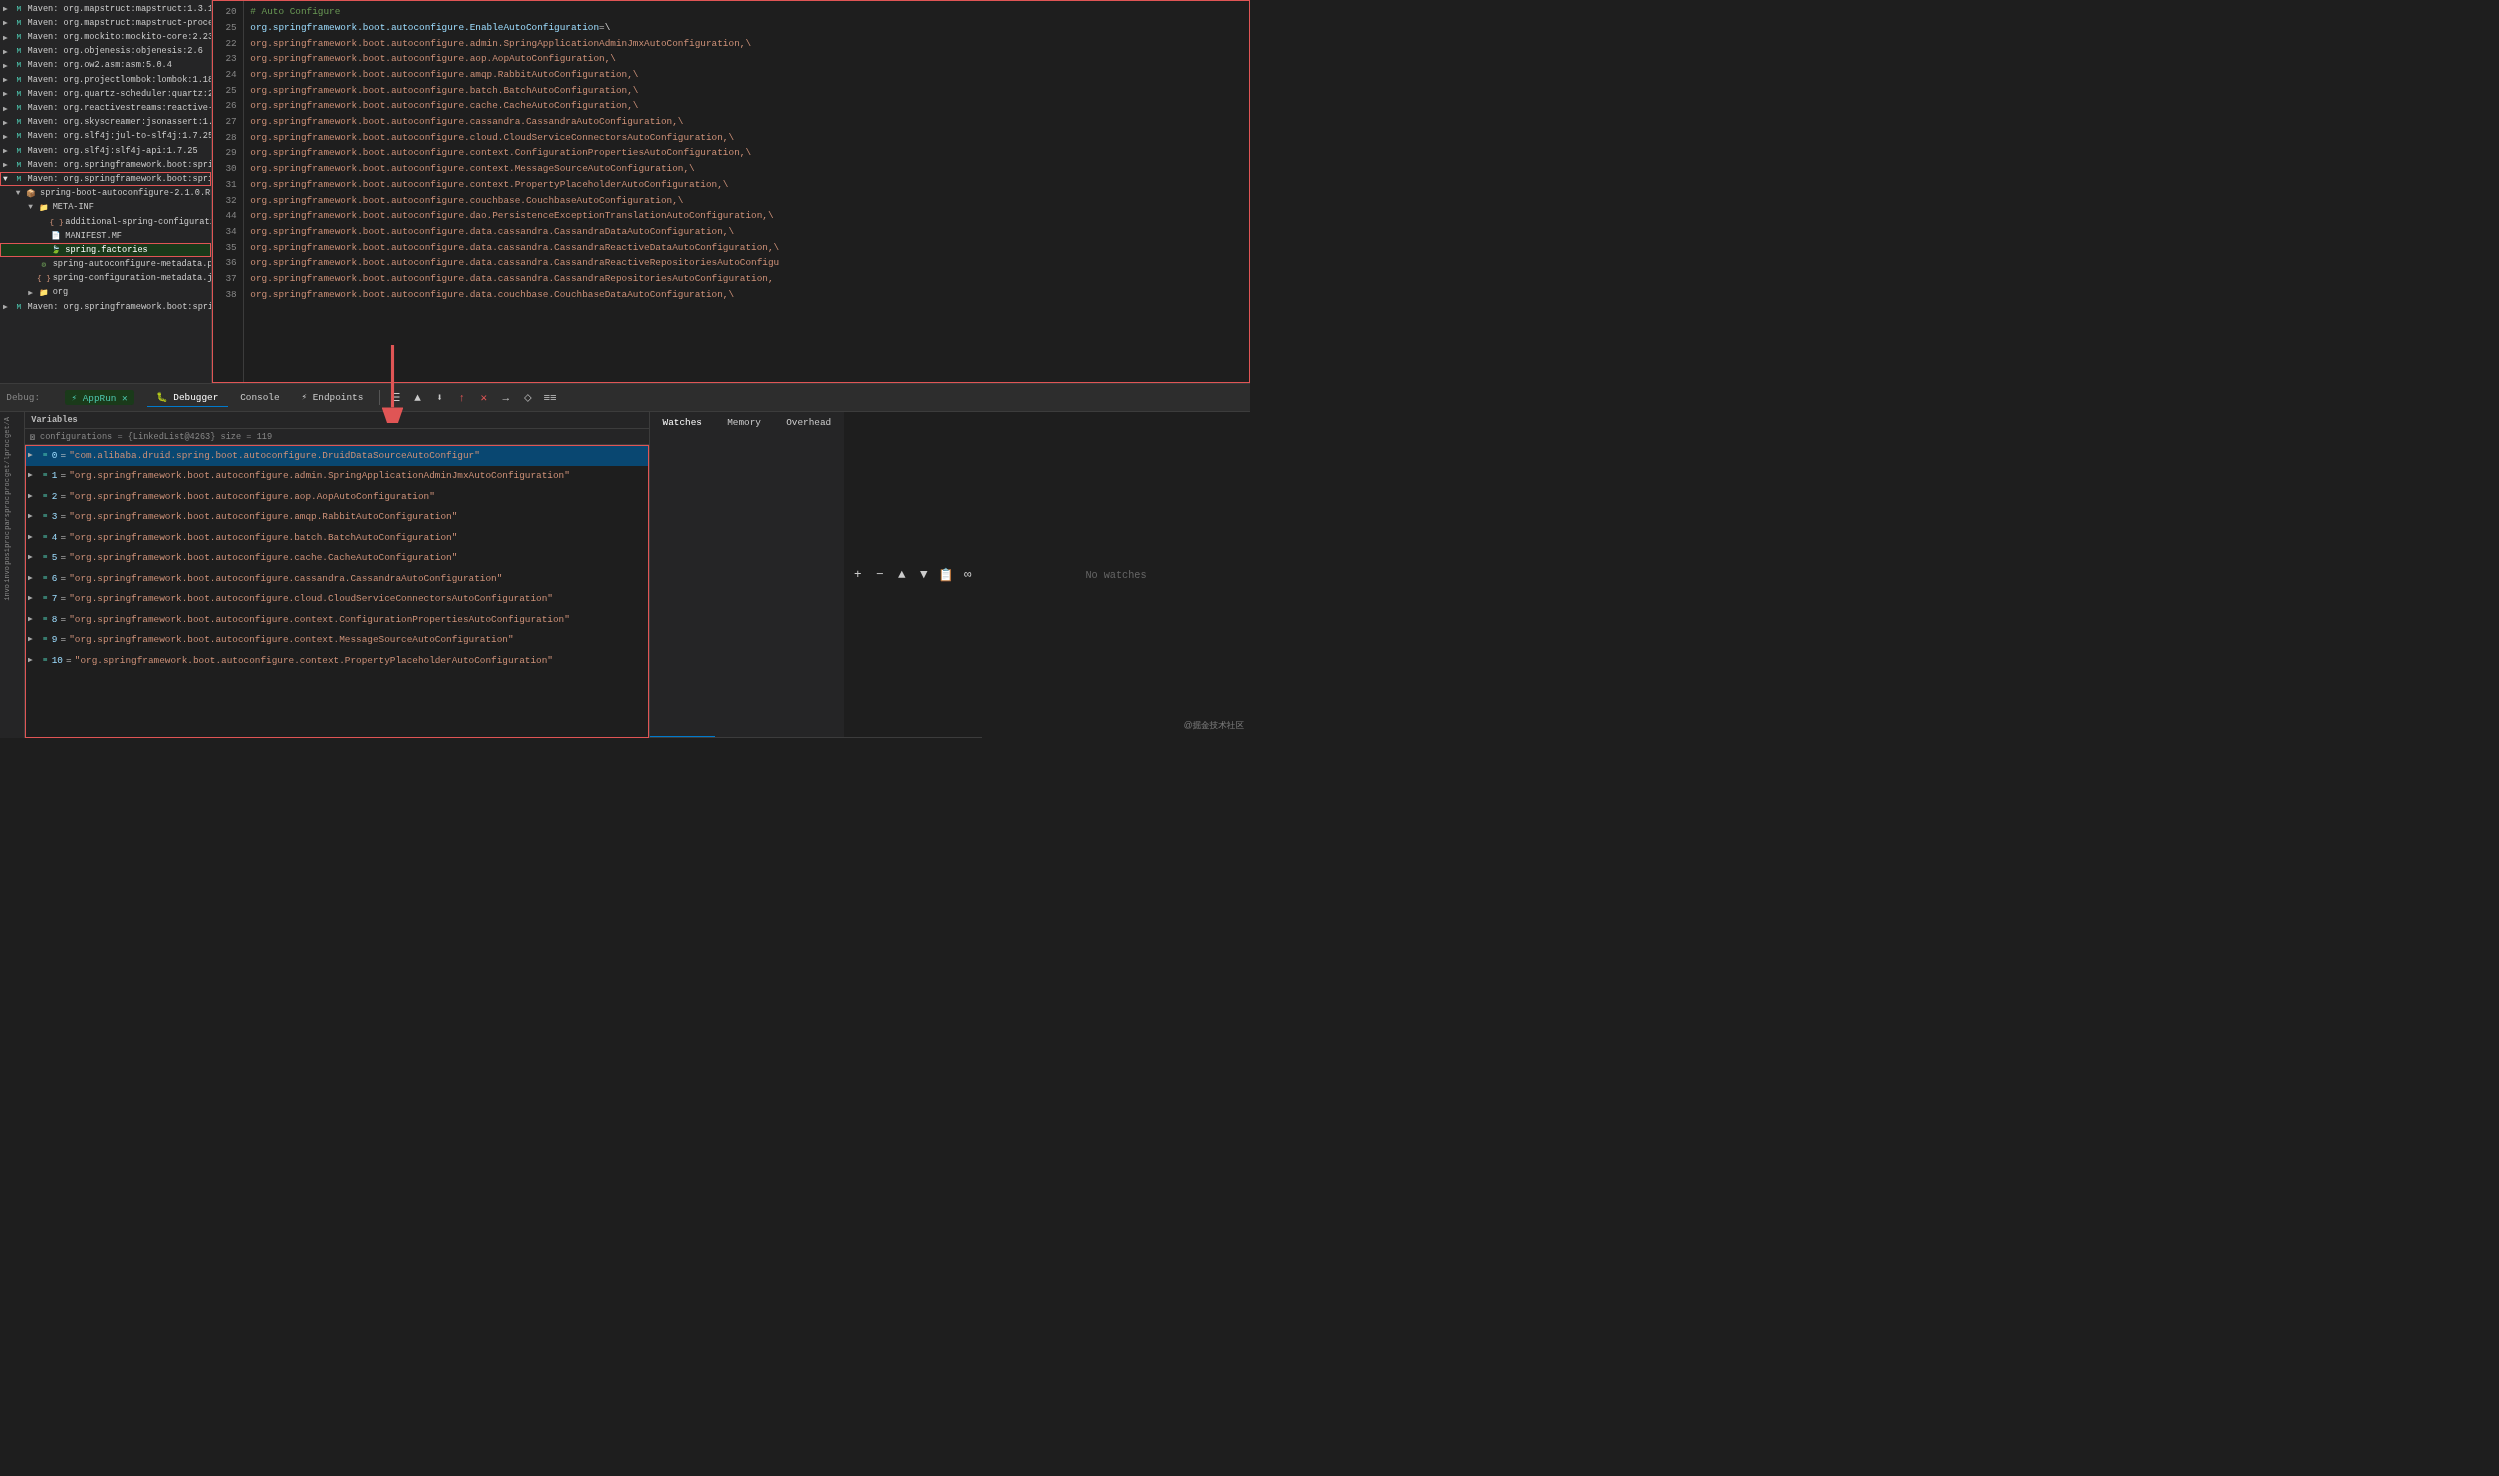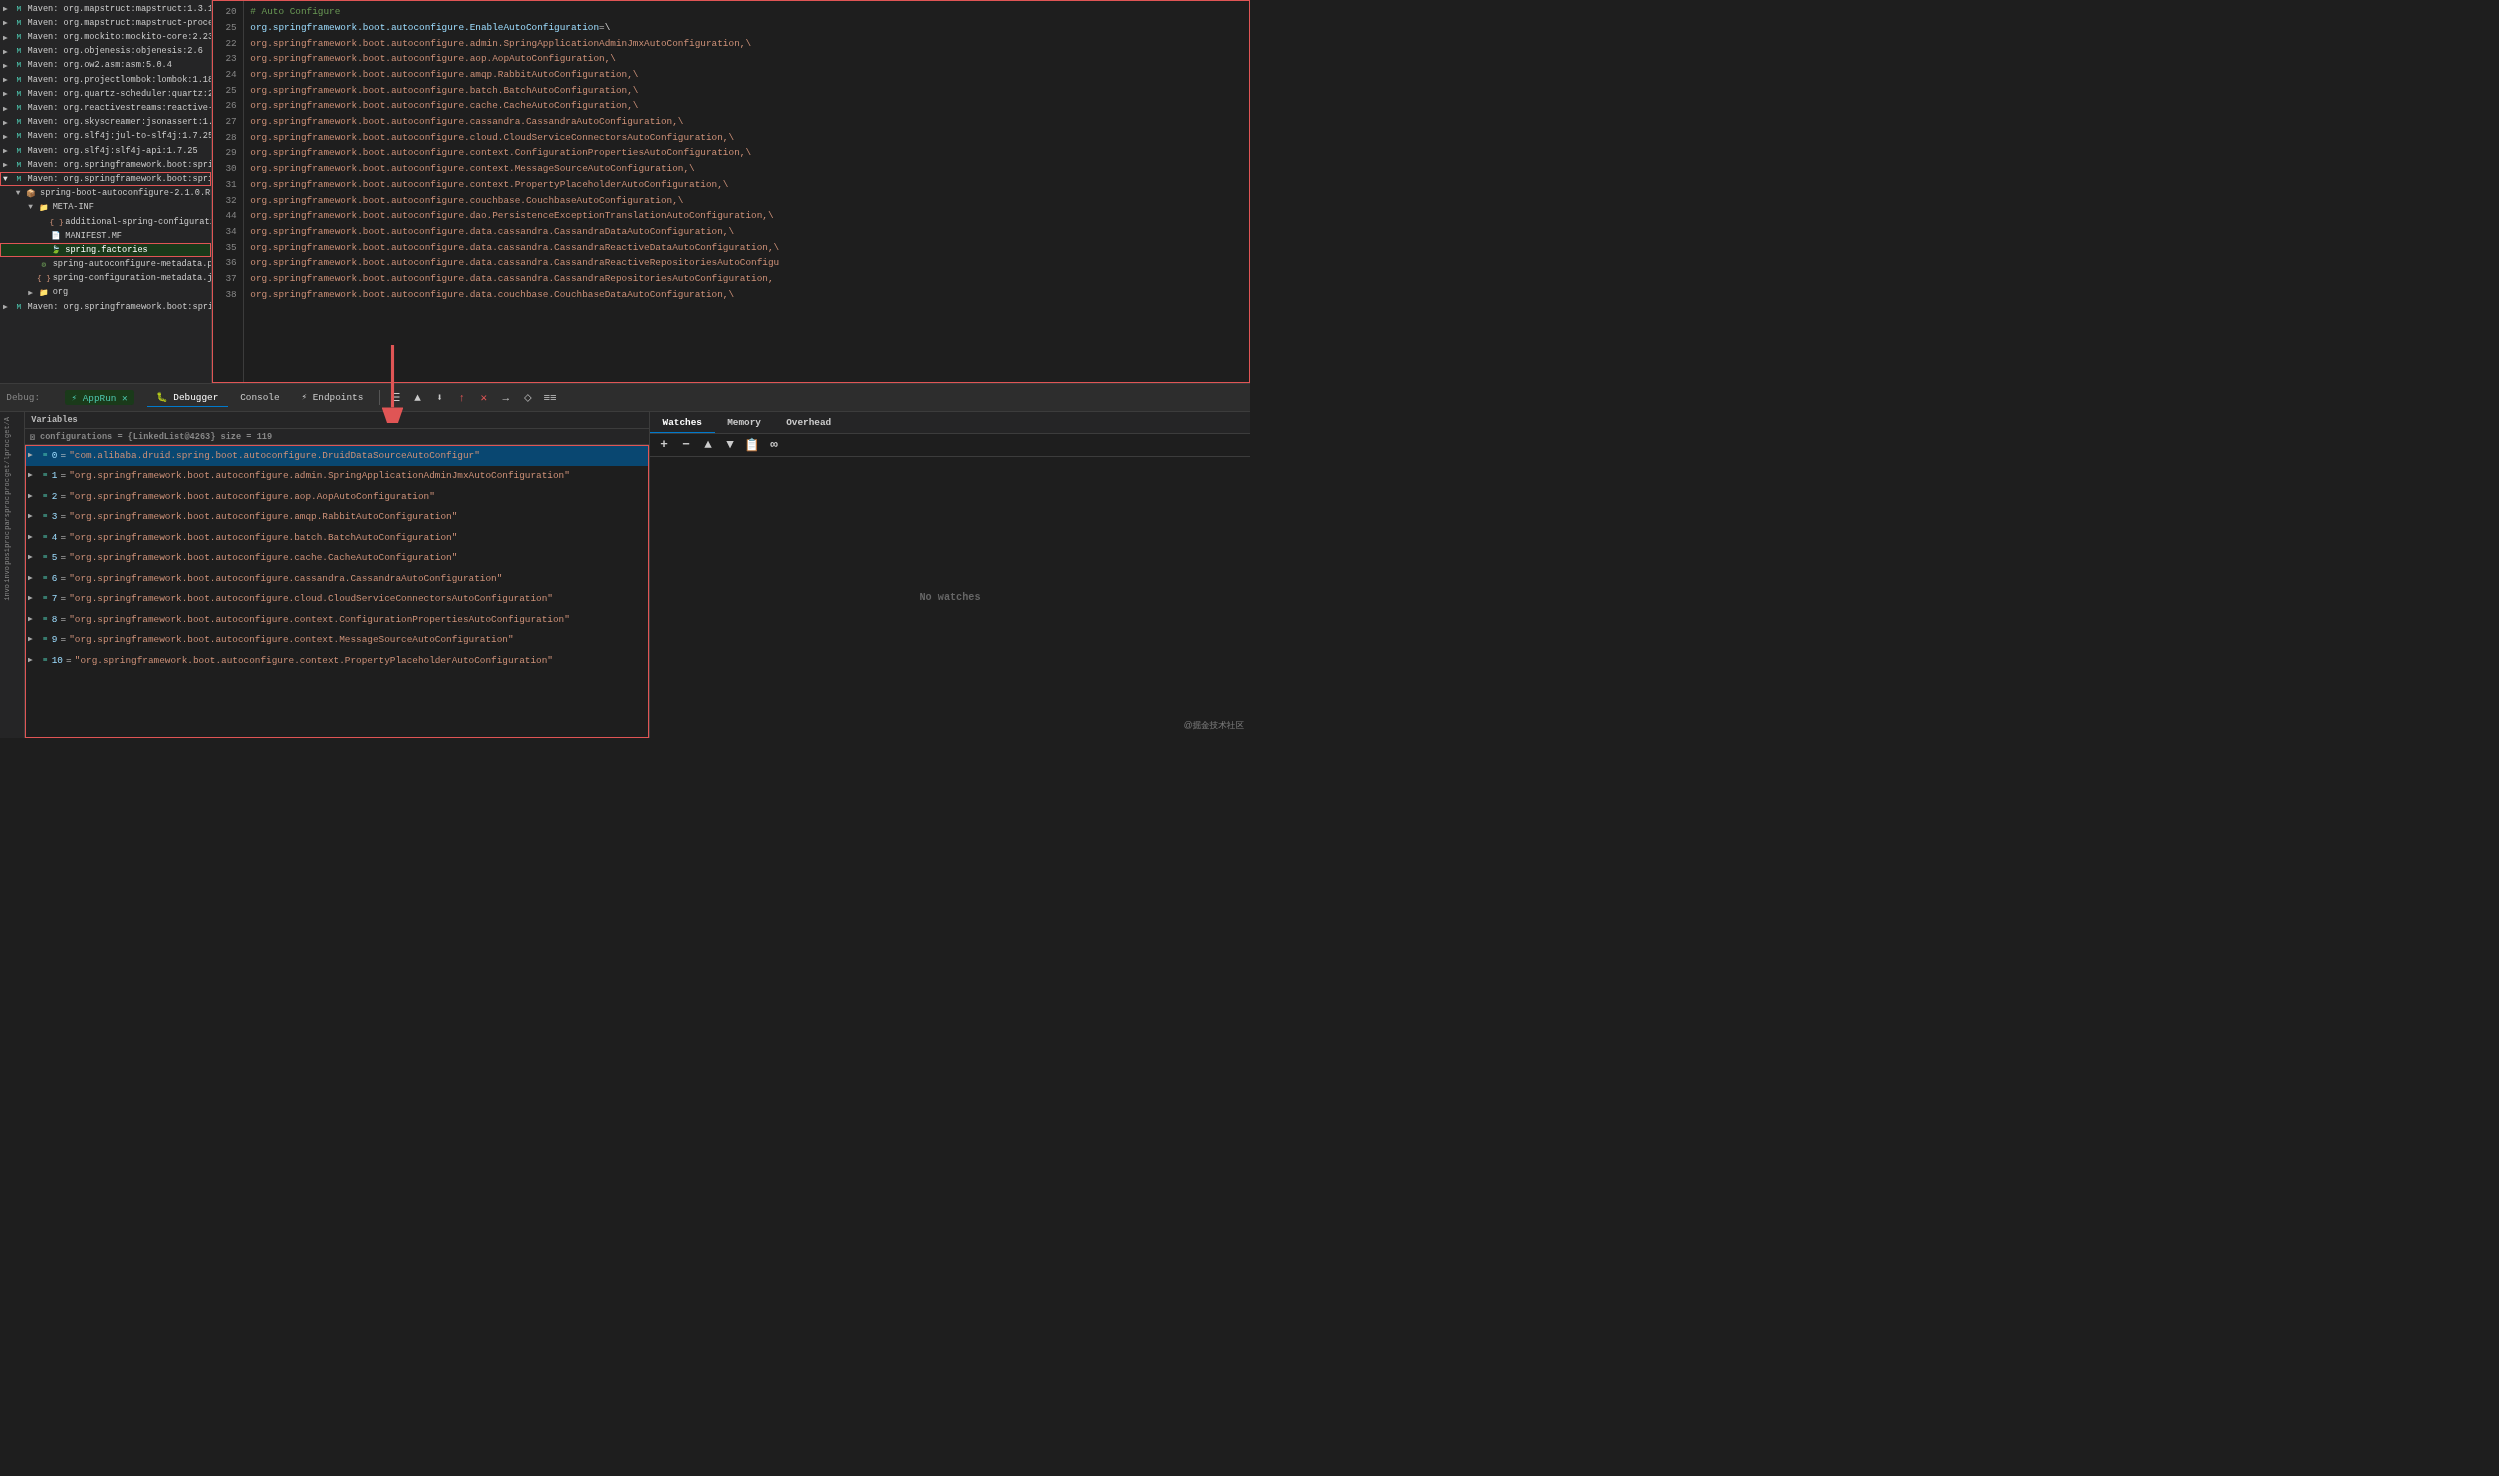--- a/index.html
+++ b/index.html
@@ -174,23 +174,22 @@
       display: flex;
       flex-direction: column;
       padding: 3.1px 1.6px;
       gap: 1.6px;
     }
 
     
     .watches-panel {
       flex: 1;
       display: flex;
-      flex-direction: column;
+      flex-direction: row;
       overflow: hidden;
-      font-weight: bold;
     }
     .watches-tabs {
       display: flex;
       background: #252526;
       border-bottom: 0.8px solid #3c3c3c;
     }
     .watches-tab {
       padding: 4.7px 12.6px;
       font-size: 9.4px;
       color: #ccc;
@@ -486,21 +485,21 @@
         </div>
       </div>
 
       <div class="variables-panel">
         <div class="panel-header">
           <span>Variables</span>
         </div>
 
         <div style="display:flex; align-items:center; padding:1.6px 4.7px; background:#252526; border-bottom:0.8px solid #3c3c3c;">
           <span style="color:#888; font-size:9.4px; margin-right:4.7px;">⊠</span>
-          <span style="color:#888; font-size:8.6px;font-weight:bold;">configurations = {LinkedList@4263} size = 119</span>
+          <span style="color:#888; font-size:8.6px;">configurations = {LinkedList@4263} size = 119</span>
         </div>
         <div class="variables-list" style="outline: 1.6px solid #e05555; outline-offset: -1.6px;">
 
           <div class="var-item selected">
             <span class="var-expand">▶</span>
             <span class="var-icon" style="color:#4ec9b0; font-size:7.8px;">≡</span>
             <span class="var-name" style="color:#9cdcfe;">0</span>
             <span class="var-equals">=</span>
             <span class="var-value string">"com.alibaba.druid.spring.boot.autoconfigure.DruidDataSourceAutoConfigur"</span>
           </div>

